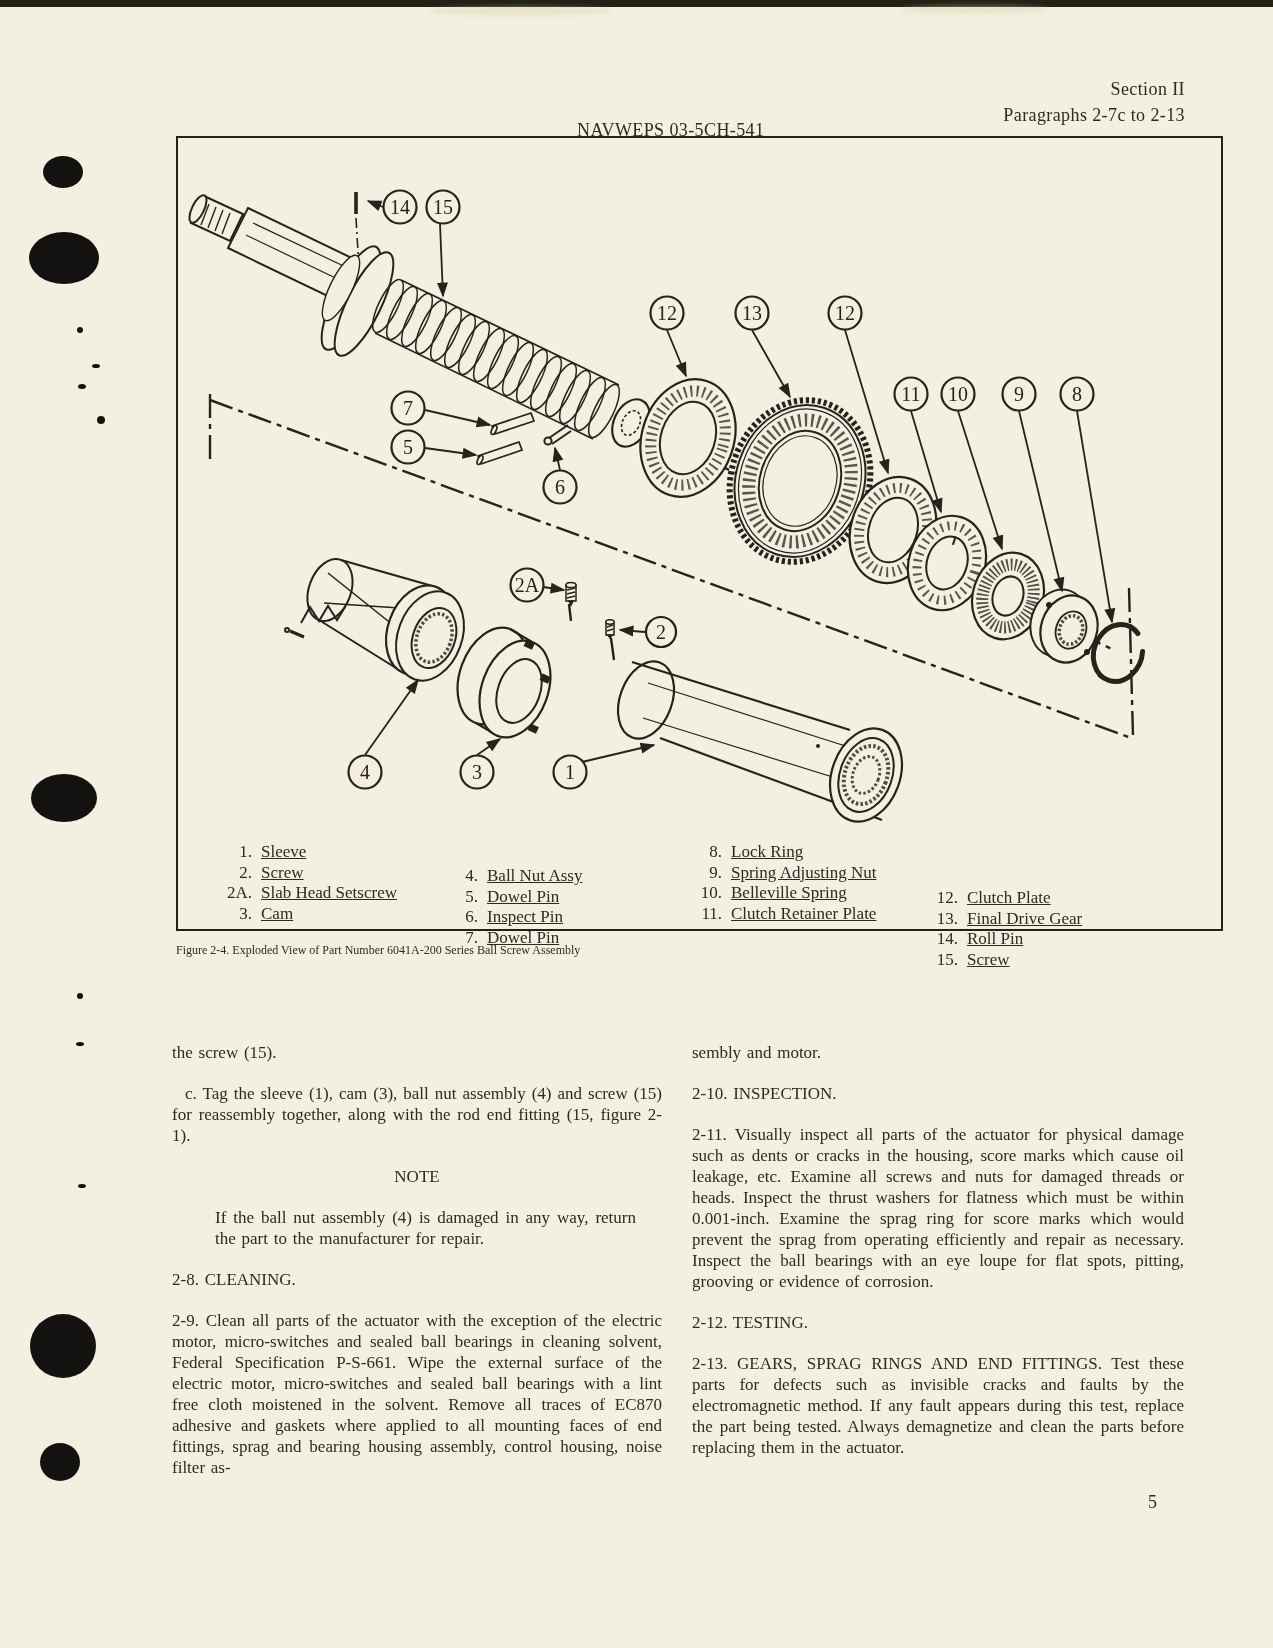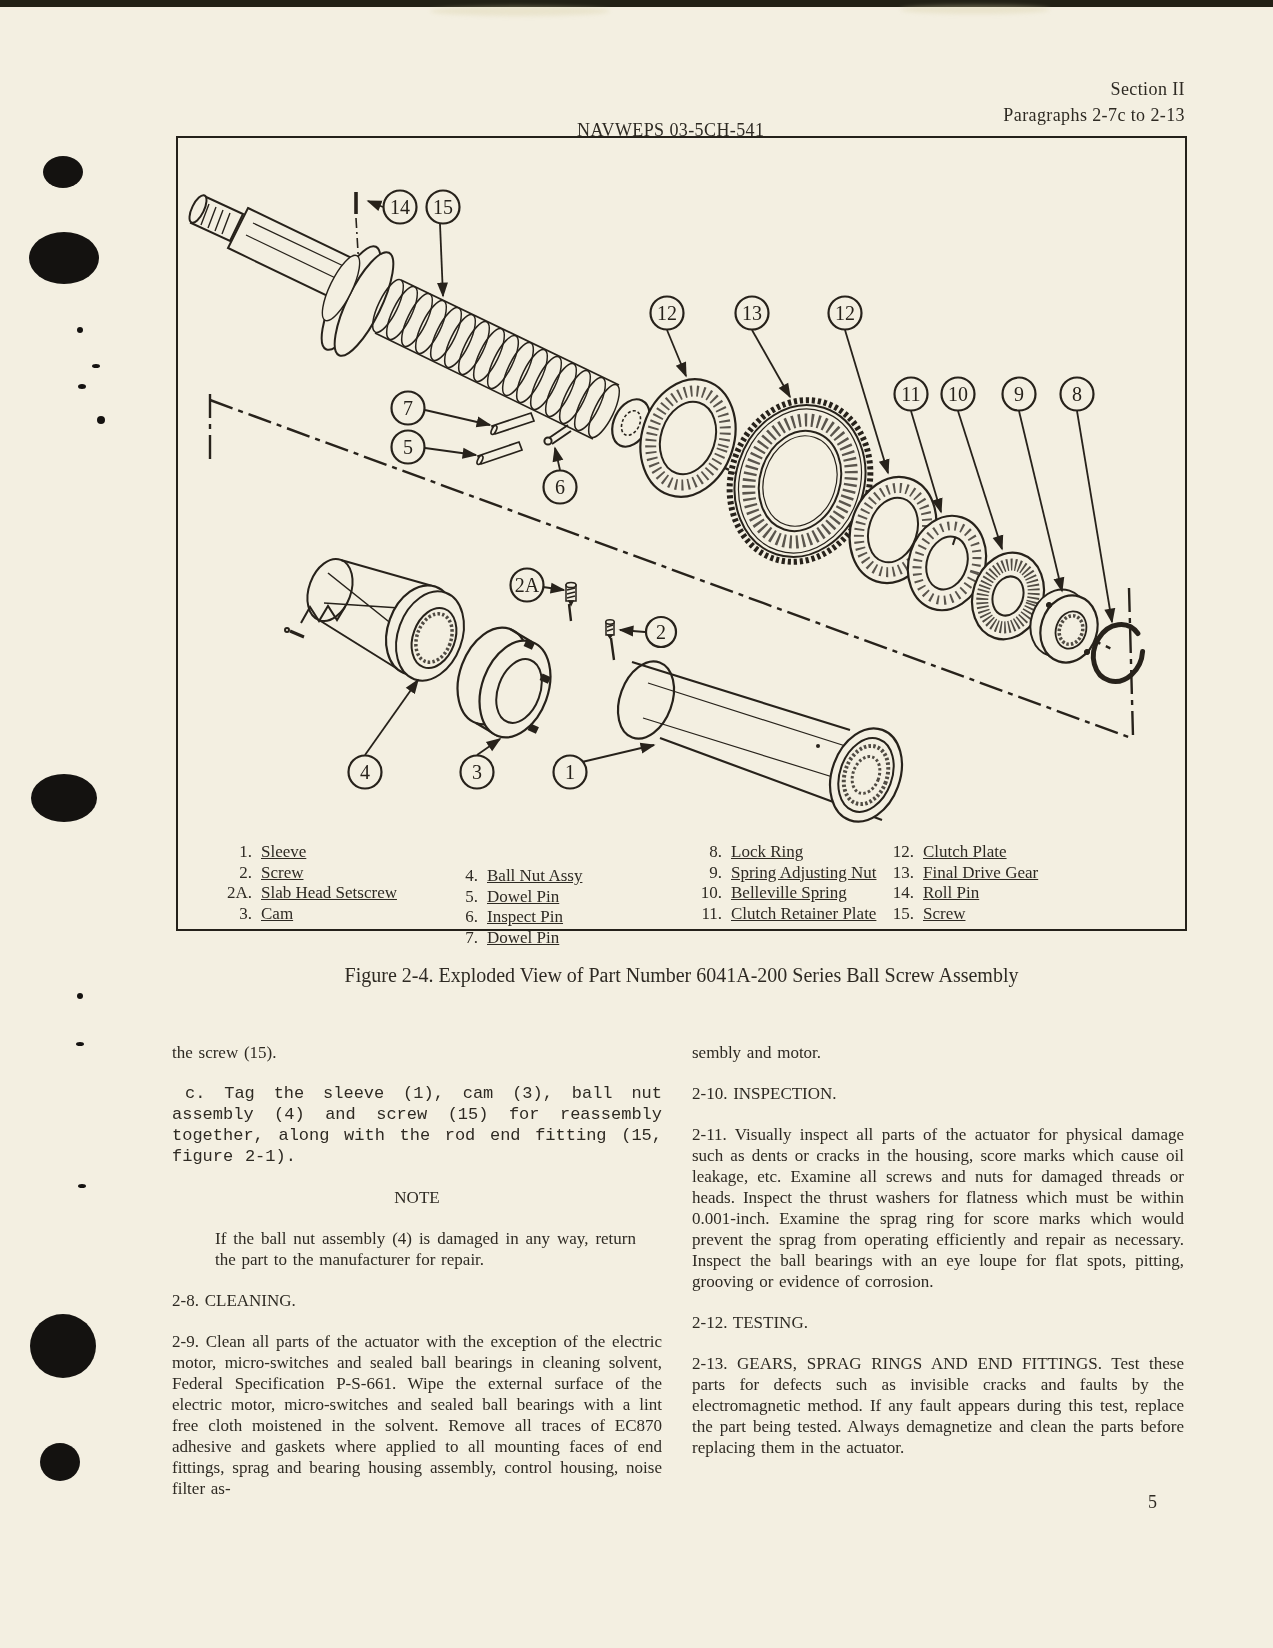--- a/index.html
+++ b/index.html
@@ -9,34 +9,34 @@
     font-family:"Liberation Serif","DejaVu Serif",serif;
   }
   .top-strip{position:absolute;left:0;top:0;width:100%;height:7px;background:#222116;}
   .smudge{position:absolute;background:#d8cfa6;opacity:.35;border-radius:50%;filter:blur(2px);}
   .hole{position:absolute;background:#141210;border-radius:50%;}
   .hdr{position:absolute;font-size:18px;letter-spacing:.4px;white-space:nowrap;}
   #doc-number{left:577px;top:80px;margin-top:40px;}
   #hdr-right{right:88px;top:76px;text-align:right;line-height:26px;}
   .figure-box{
     position:absolute;left:176px;top:136px;width:1007px;height:791px;
-    border:2.5px solid #24211a;background:#f3efe1;
+    border:2.5px solid #24211a;background:#f3efe1;padding-left:36px;
   }
   .figure-box svg{position:absolute;left:0;top:0;}
   #parts-list{position:absolute;left:0;top:704px;width:100%;height:86px;font-size:17px;}
   .pl-col{position:absolute;top:0;text-decoration:underline;}
   .pl-row{height:20.5px;white-space:nowrap;}
   .pl-num{display:inline-block;width:36px;text-align:right;margin-right:9px;}
-  #caption{position:absolute;left:176px;top:964px;width:1011px;text-align:center;font-size:20px;}
+  #caption{position:absolute;left:176px;top:943px;width:1011px;font-size:12px;}
   .col{position:absolute;top:1042px;width:490px;font-size:17px;line-height:21px;word-spacing:1.5px;}
   #left-col{left:172px;}
   #right-col{left:692px;width:492px;}
   .tb{margin:0 0 20px;}
   .para{text-align:justify;}
-  .para-c{text-align:justify;text-indent:13px;font-family:Liberation Mono, monospace;}
+  .para-c{text-align:justify;text-indent:13px;}
   .note-title{text-align:center;}
   .note-body{margin-left:43px;margin-right:26px;text-align:justify;}
   #page-number{position:absolute;left:1148px;top:1492px;font-size:18px;}
   text{font-family:"Liberation Serif","DejaVu Serif",serif;}
 </style>
 </head>
 <body>
 
 <div class="top-strip"></div>
 <div class="smudge" style="left:430px;top:6px;width:180px;height:10px;"></div>
@@ -319,21 +319,21 @@
         <div class="pl-row"><span class="pl-num">5.</span><span class="pl-name">Dowel Pin</span></div>
         <div class="pl-row"><span class="pl-num">6.</span><span class="pl-name">Inspect Pin</span></div>
         <div class="pl-row"><span class="pl-num">7.</span><span class="pl-name">Dowel Pin</span></div>
       </div>
       <div class="pl-col" style="left: 508px;">
         <div class="pl-row"><span class="pl-num">8.</span><span class="pl-name">Lock Ring</span></div>
         <div class="pl-row"><span class="pl-num">9.</span><span class="pl-name">Spring Adjusting Nut</span></div>
         <div class="pl-row"><span class="pl-num">10.</span><span class="pl-name">Belleville Spring</span></div>
         <div class="pl-row"><span class="pl-num">11.</span><span class="pl-name">Clutch Retainer Plate</span></div>
       </div>
-      <div class="pl-col" style="left: 700px;">
+      <div class="pl-col" style="left: 744px; margin-top: 46px;">
         <div class="pl-row"><span class="pl-num">12.</span><span class="pl-name">Clutch Plate</span></div>
         <div class="pl-row"><span class="pl-num">13.</span><span class="pl-name">Final Drive Gear</span></div>
         <div class="pl-row"><span class="pl-num">14.</span><span class="pl-name">Roll Pin</span></div>
         <div class="pl-row"><span class="pl-num">15.</span><span class="pl-name">Screw</span></div>
       </div>
     </div>
 </div>
 
 <div id="caption">Figure 2-4.  Exploded View of Part Number 6041A-200 Series Ball Screw Assembly</div>
 

